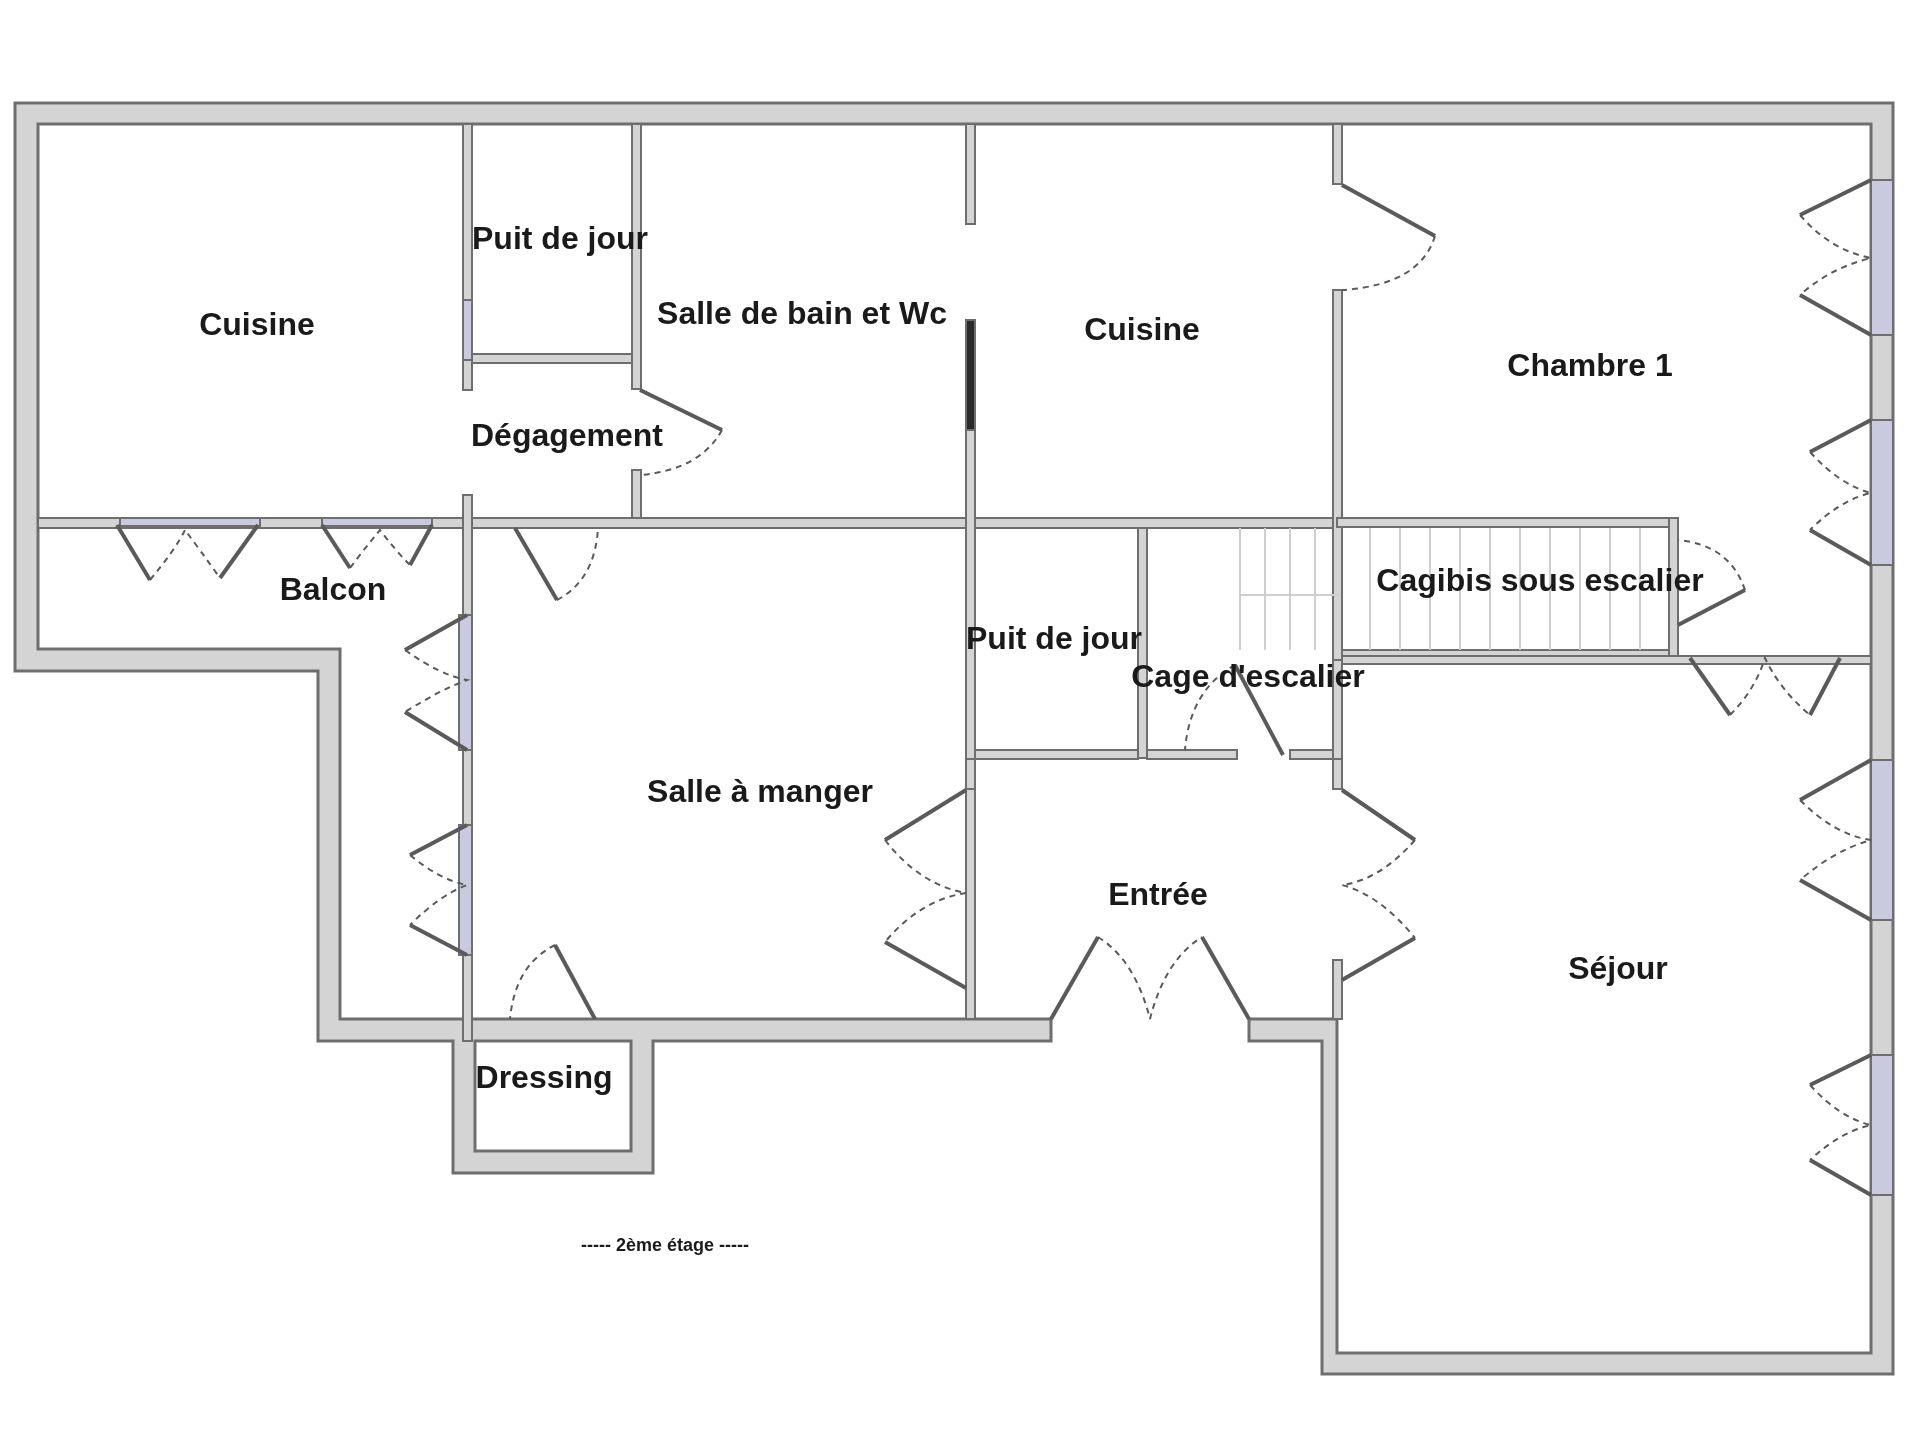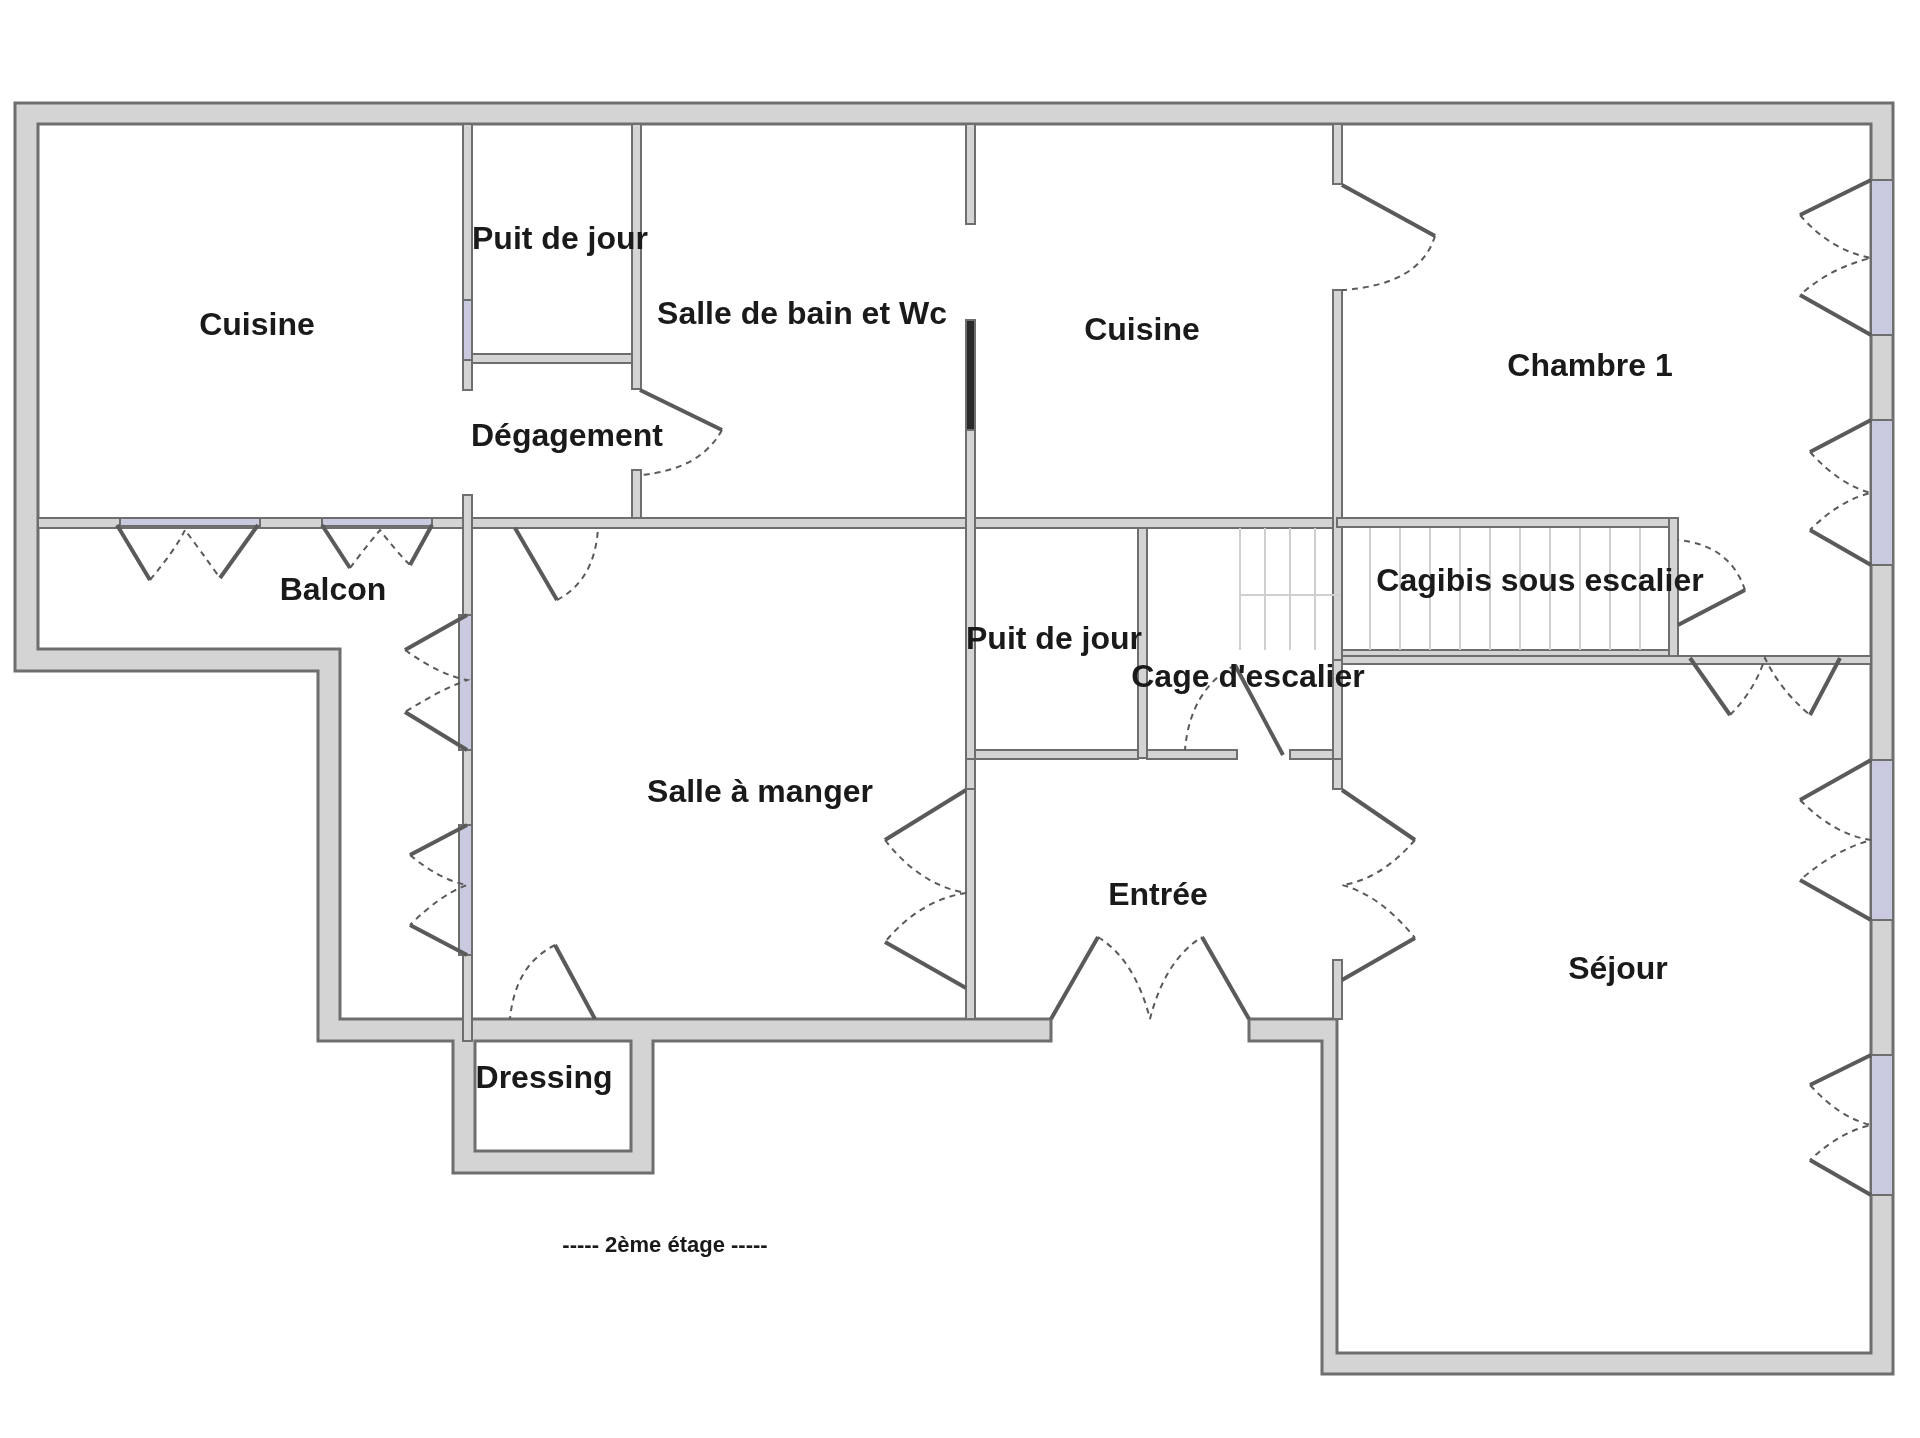--- a/index.html
+++ b/index.html
@@ -1,19 +1,19 @@
 <!DOCTYPE html>
 <html><head>
 <meta charset="utf-8">
 <style>
   html, body { margin:0; padding:0; background:#ffffff; }
   body { width:1920px; height:1438px; position:relative; overflow:hidden; font-family:"Liberation Sans", sans-serif; }
   svg { position:absolute; left:0; top:0; }
   .label { position:absolute; transform:translate(-50%,-50%); font-family:"Liberation Sans", sans-serif; font-weight:bold; font-size:32px; color:#1a1a1a; white-space:nowrap; }
-  .caption { font-size:22px; }
+  .caption { font-size:18px; }
 </style>
 </head>
 <body>
 
 <svg width="1920" height="1438" viewBox="0 0 1920 1438" xmlns="http://www.w3.org/2000/svg">
   <g fill="#d4d4d4" stroke="#6e6e6e" stroke-width="3" fill-rule="evenodd">
 
     <path d="
       M15,103 L1893,103 L1893,1374 L1322,1374 L1322,1041 L1249,1041 L1249,1019 L1337,1019 L1337,1353 L1871,1353 L1871,124 L38,124 L38,649 L340,649 L340,1019 L1051,1019 L1051,1041 L653,1041 L653,1173 L453,1173 L453,1041 L318,1041 L318,671 L15,671 Z"></path>
 

